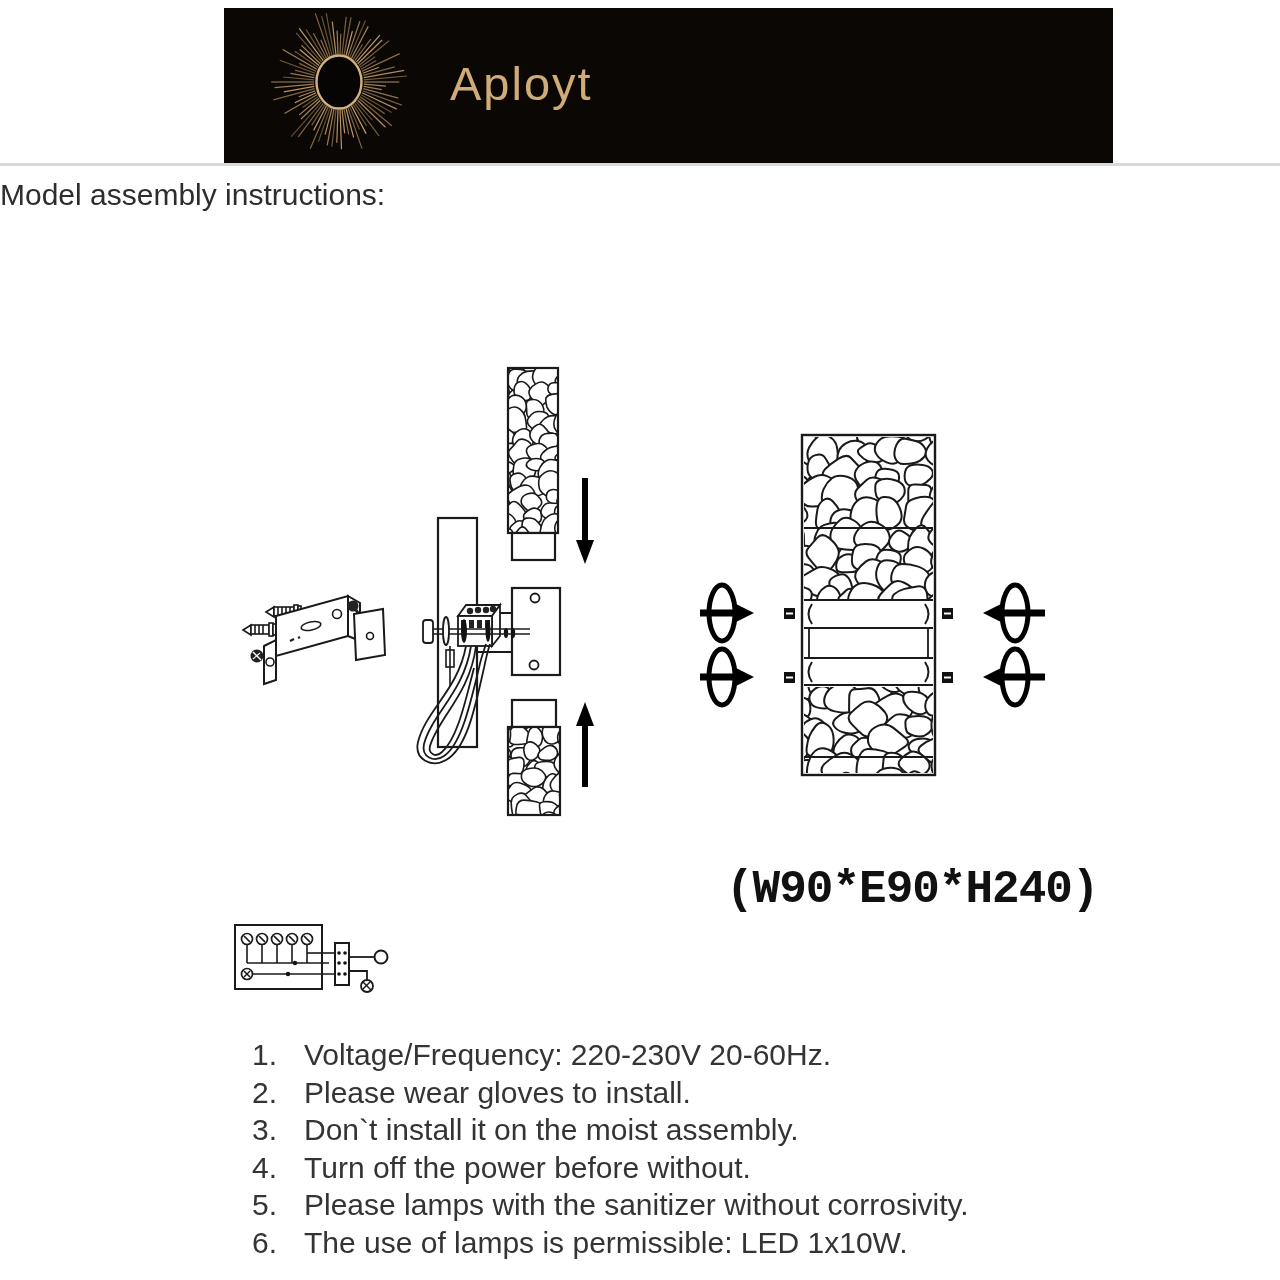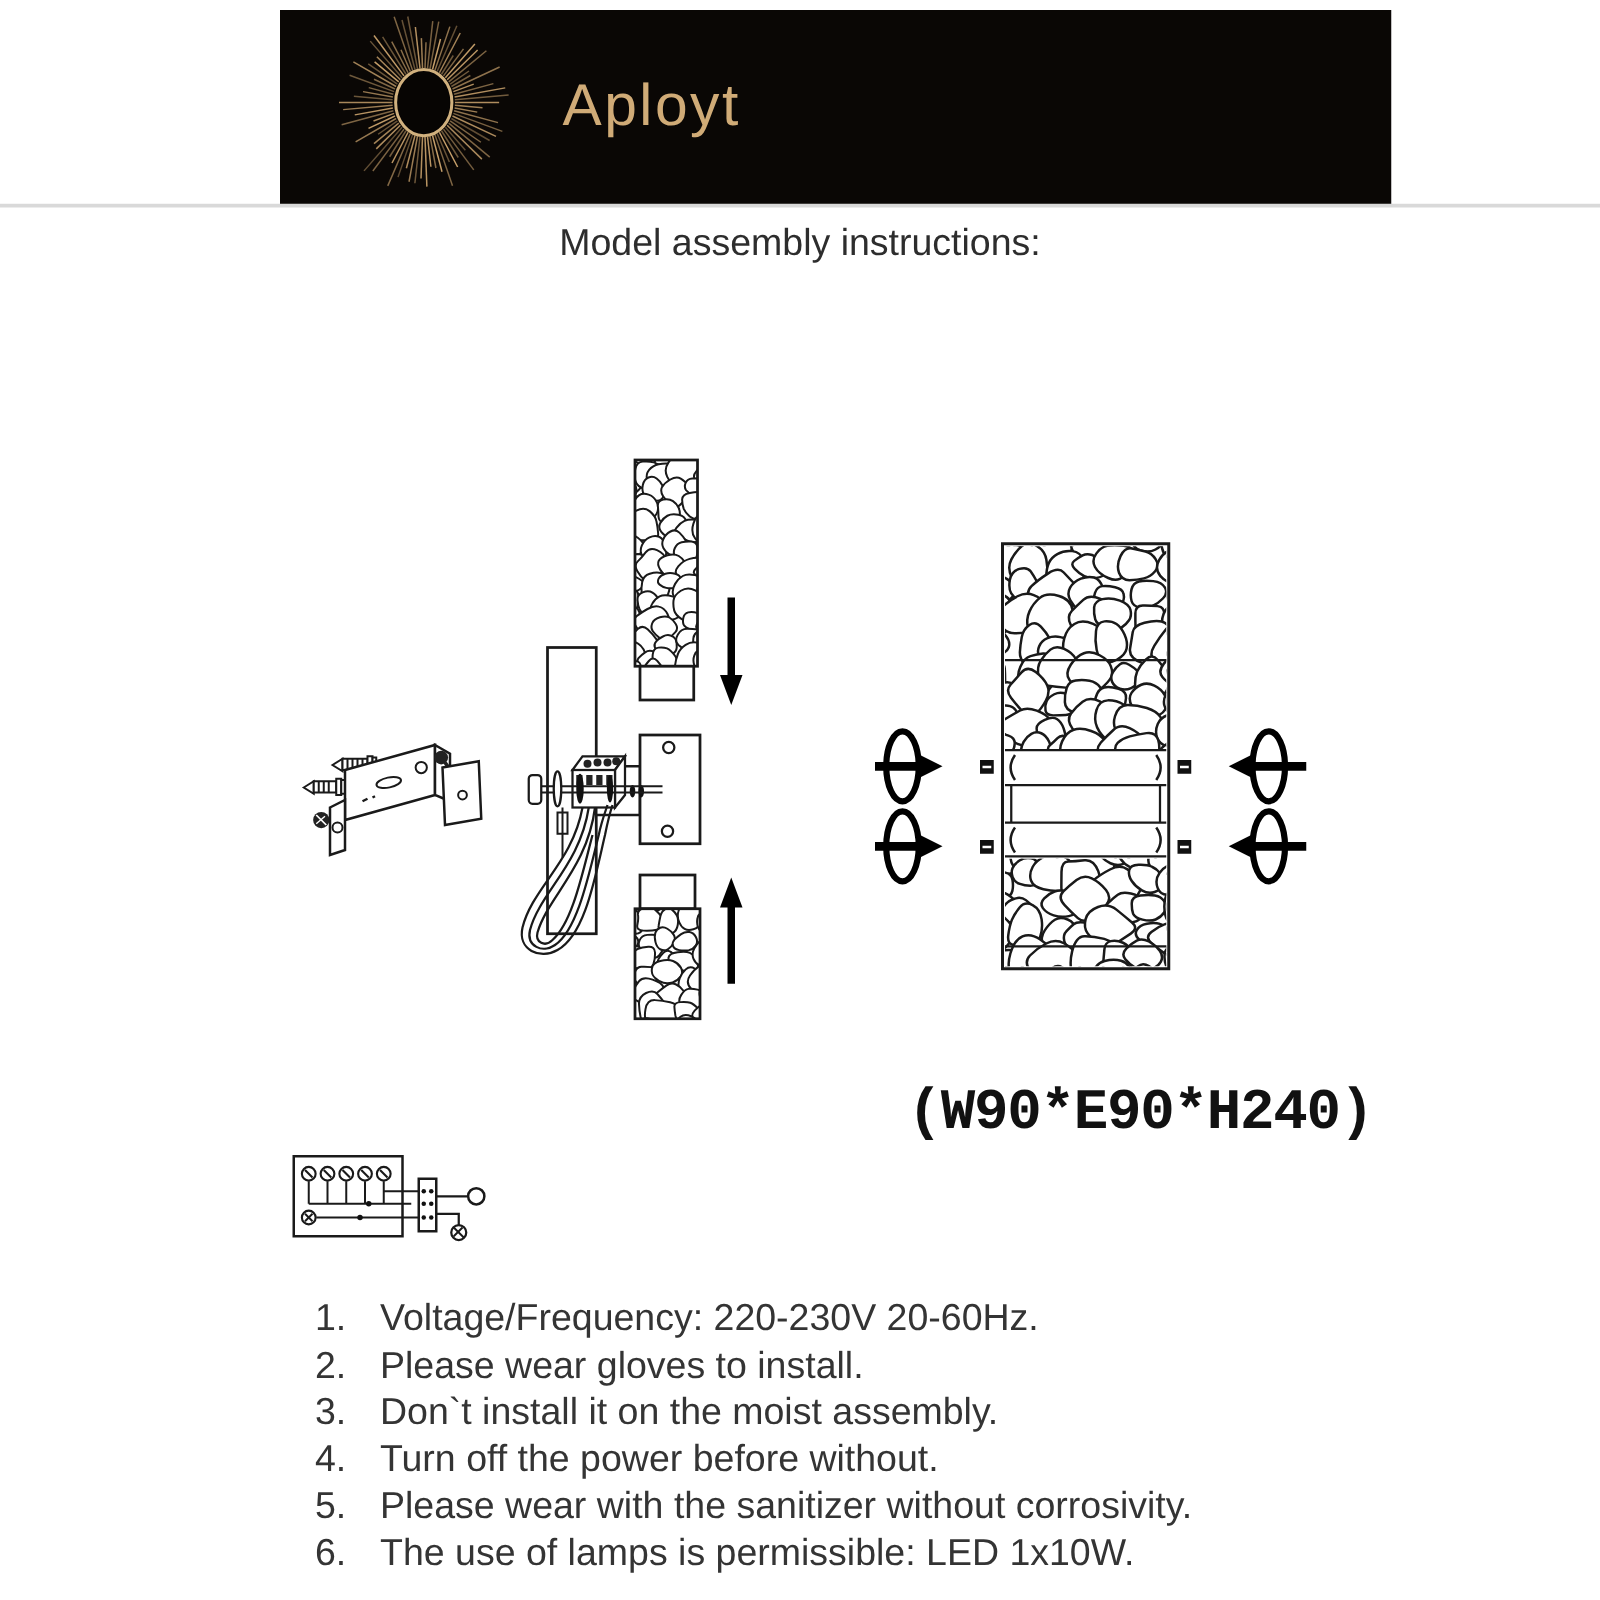--- a/index.html
+++ b/index.html
@@ -5,21 +5,21 @@
   html,body{margin:0;padding:0;background:#ffffff;}
   #page{position:relative;width:1280px;height:1280px;background:#ffffff;overflow:hidden;
         font-family:"Liberation Sans",sans-serif;color:#2e2e2e;}
   
   .banner{position:absolute;left:196px;top:8px;width:889px;height:156px;background:#0a0705;overflow:hidden;margin-left:28px;}
   .banner svg{position:absolute;left:0;top:0;}
   .brand{position:absolute;left:226px;top:48px;font-size:47px;letter-spacing:2px;color:#d0ab77;
          font-weight:400;}
   .sep-line{position:absolute;left:0;top:163px;width:1280px;height:3px;background:#d9d9d9;}
   
-  .title-block{position:absolute;left:0;top:176px;width:1280px;text-align:center;}
+  .title-block{position:absolute;left:0;top:176px;width:1280px;}
   .title-line{font-size:30px;line-height:38px;color:#2d2d2d;}
   
   .svg-abs{position:absolute;}
   .dim-label{position:absolute;left:726px;top:864px;width:320px;text-align:center;
              font-family:"Liberation Mono",monospace;font-weight:bold;font-size:46px;color:#111;
              letter-spacing:-1px;}
   
   .instructions{position:absolute;left:252px;top:1036px;width:860px;}
   .instr-row{display:flex;font-size:30px;line-height:37.5px;color:#343434;}
   .instr-num{width:52px;flex:0 0 52px;}
@@ -621,20 +621,20 @@
     <li class="instr-row">
       <span class="instr-num">3.</span>
       <span class="instr-text">Don`t install it on the moist assembly.</span>
     </li>
     <li class="instr-row">
       <span class="instr-num">4.</span>
       <span class="instr-text">Turn off the power before without.</span>
     </li>
     <li class="instr-row">
       <span class="instr-num">5.</span>
-      <span class="instr-text">Please wear with the sanitizer without corrosivity.</span>
+      <span class="instr-text">Please lamps with the sanitizer without corrosivity.</span>
     </li>
     <li class="instr-row">
       <span class="instr-num">6.</span>
       <span class="instr-text">The use of lamps is permissible: LED 1x10W.</span>
     </li>
   </ol>
 </div>
 
 </body></html>

